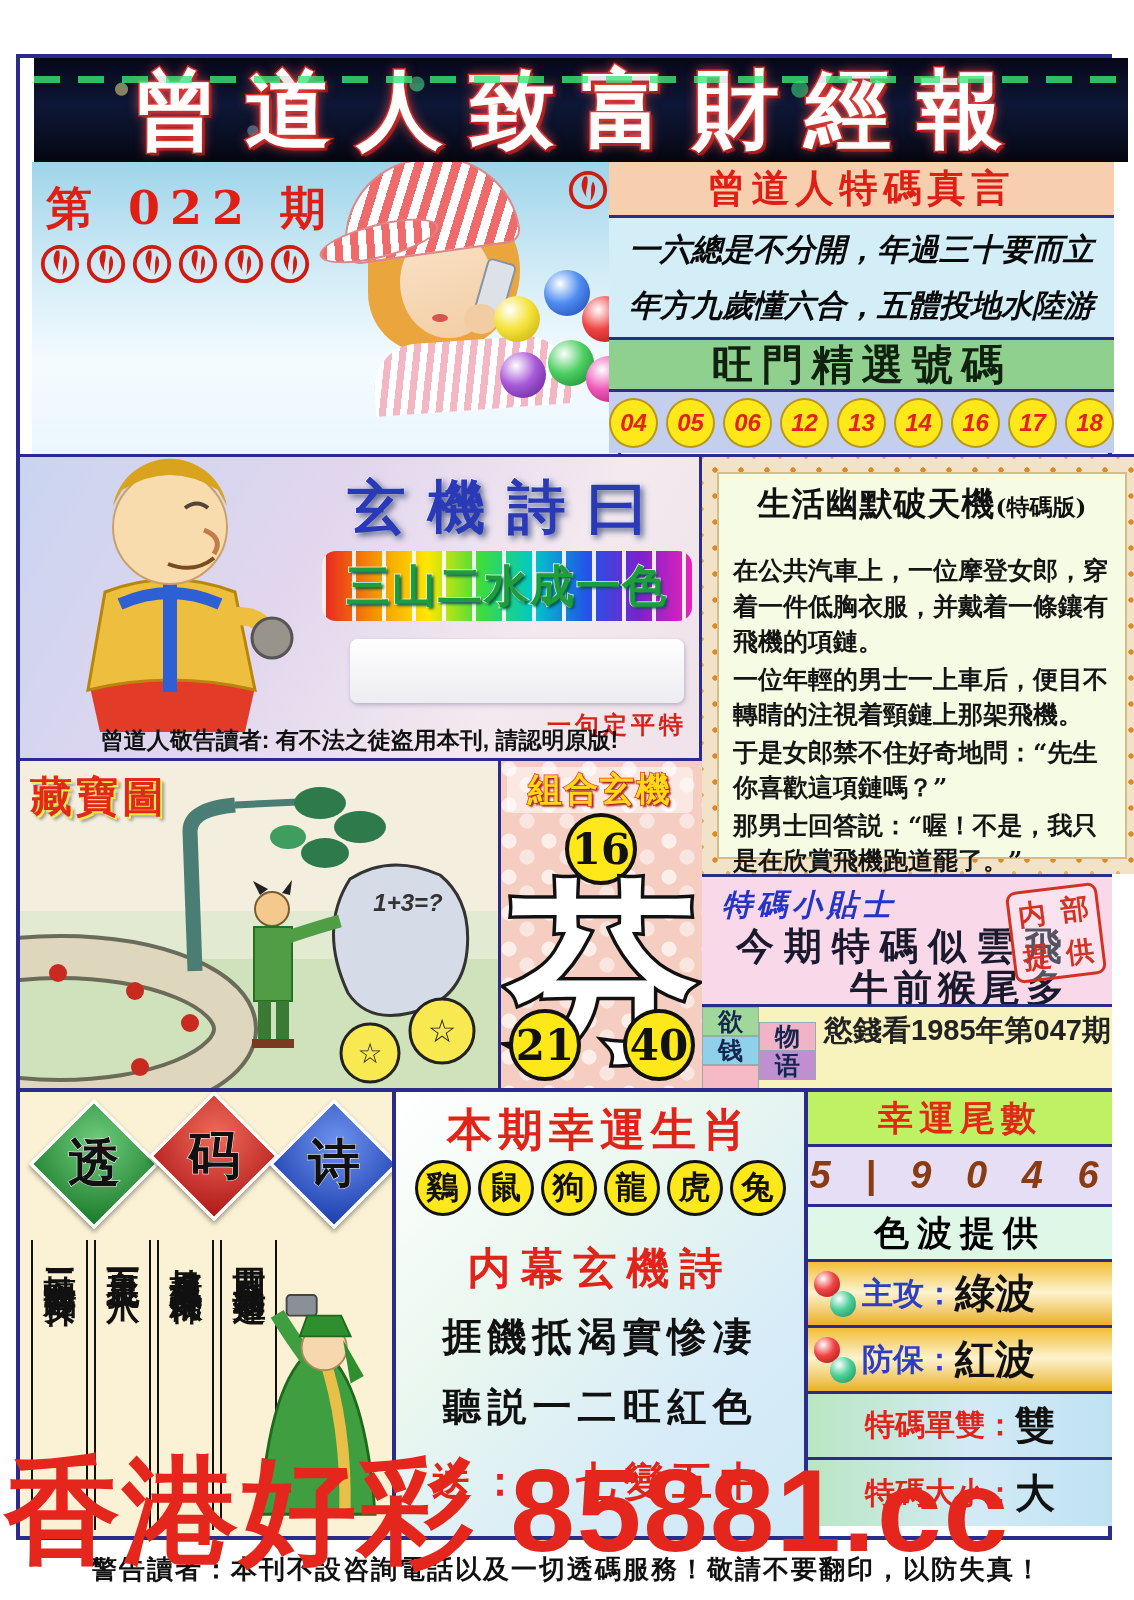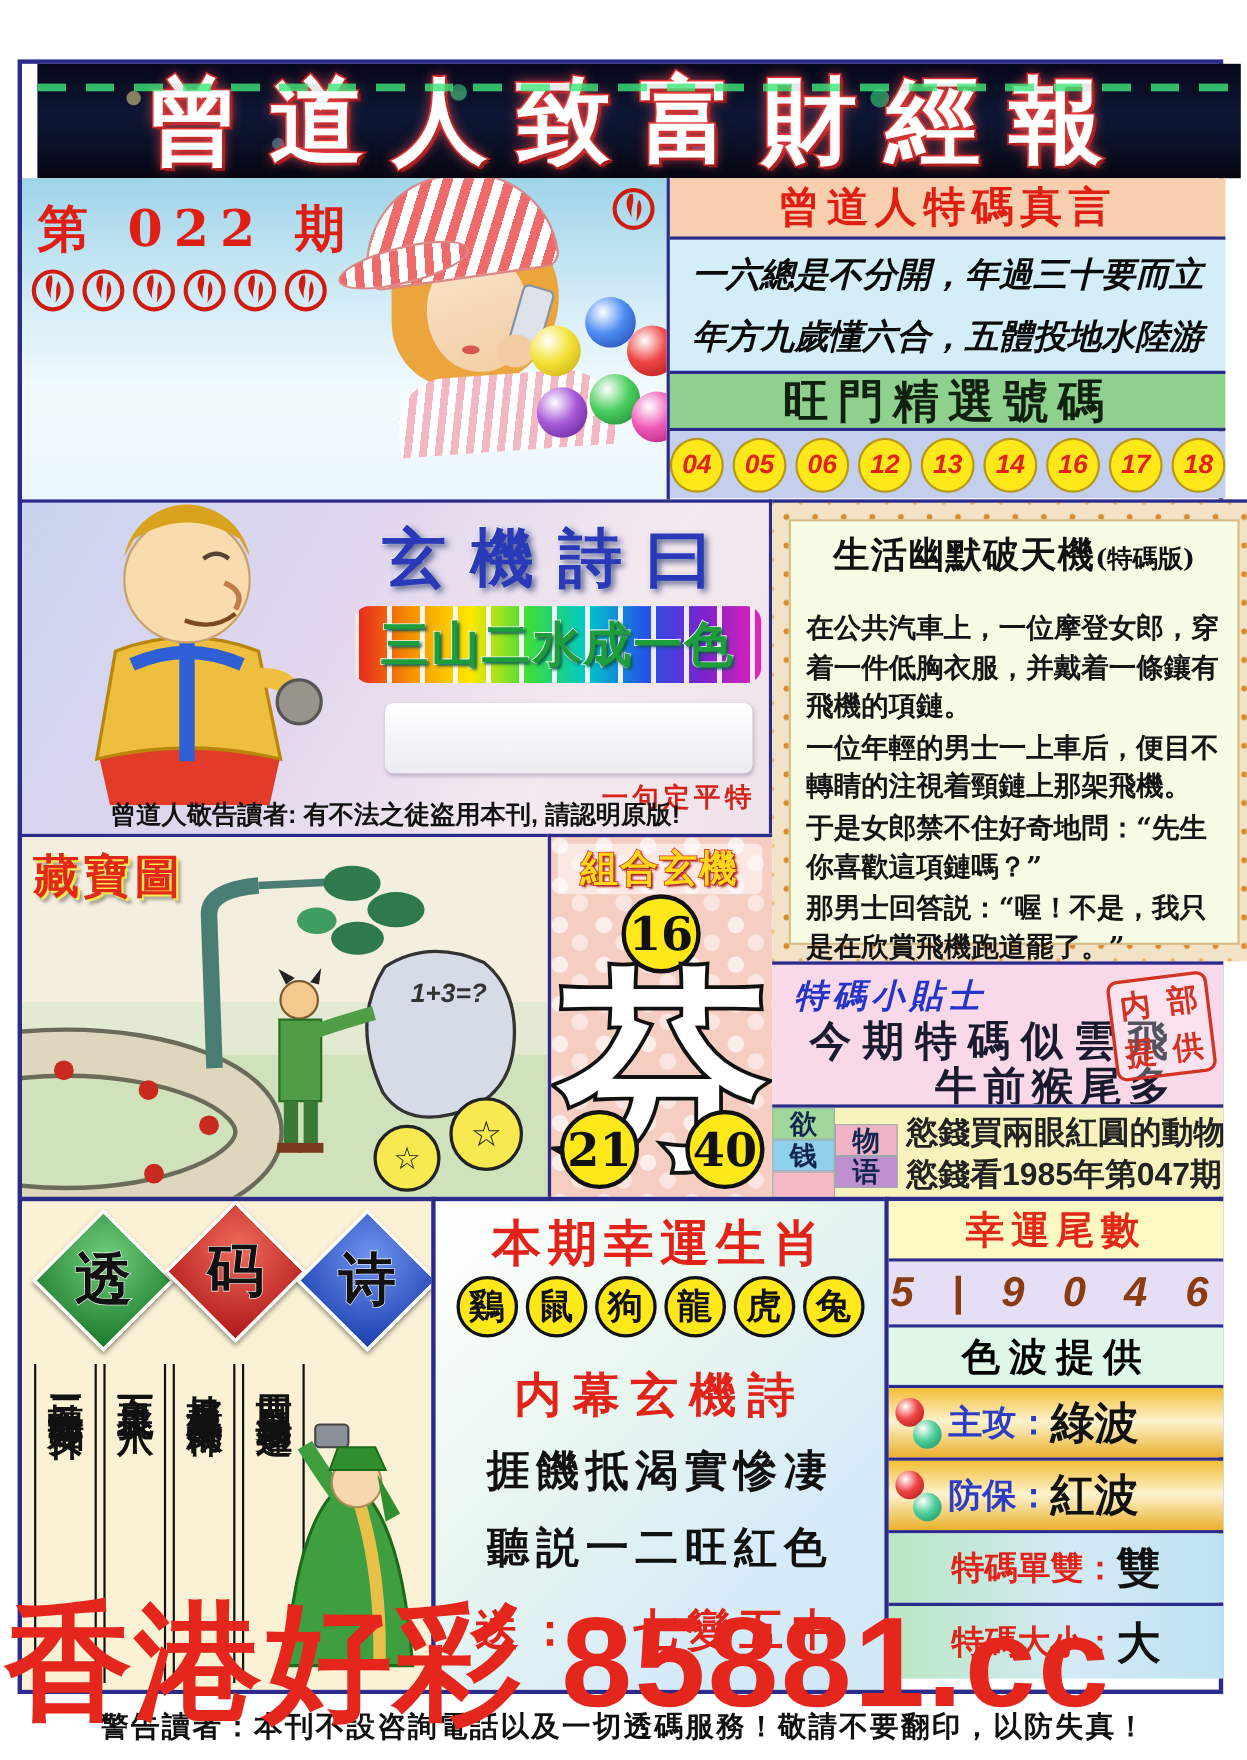--- a/index.html
+++ b/index.html
@@ -20,21 +20,21 @@
       radial-gradient(circle at 85% 65%,rgba(255,200,120,.4) 0 6px,transparent 7px),
       linear-gradient(180deg,#07071a 0%,#0d1736 45%,#0a0f24 75%,#05050f 100%);
     display:flex;align-items:center;justify-content:center;}
   .masthead::after{content:"";position:absolute;left:0;top:18px;width:100%;height:7px;
     background:repeating-linear-gradient(90deg,rgba(60,230,120,.8) 0 26px,rgba(10,40,20,.1) 26px 44px);}
   .masthead-title{position:relative;color:#fff;font-size:86px;font-weight:900;letter-spacing:26px;
     -webkit-text-stroke:3px #cf1f1f;paint-order:stroke fill;
     text-shadow:0 0 12px rgba(255,80,80,.9),3px 3px 0 #8c0f0f;white-space:nowrap;}
 
   
-  .topleft{left:20px;top:162px;width:589px;height:292px;box-sizing:border-box;border-right:3px solid #2b2b8c;
+  .topleft{left:32px;top:162px;width:589px;height:292px;box-sizing:border-box;border-right:3px solid #2b2b8c;
     background:linear-gradient(180deg,#9fd4ea 0%,#d5edf7 40%,#f4fbff 68%,#eaf6fd 100%);overflow:hidden;}
   .issue{left:14px;top:16px;font-family:"DejaVu Serif",serif;font-weight:bold;font-size:46px;
     color:#e01f14;letter-spacing:10px;}
   .logo-row{left:8px;top:82px;display:flex;gap:6px;}
   .flame{width:40px;height:40px;}
   .corner-logo{right:10px;top:8px;}
   .subtitle{left:0;bottom:2px;width:100%;text-align:center;font-size:54px;font-weight:900;
     color:#ffe22a;letter-spacing:3px;-webkit-text-stroke:2px #1b2b66;paint-order:stroke fill;
     text-shadow:3px 3px 0 #1b2b66;white-space:nowrap;}
   
@@ -194,21 +194,21 @@
   .ipoem2{left:0;top:288px;}
   .ipoem1,.ipoem2{width:100%;text-align:center;font-size:39px;font-weight:900;color:#111;
     letter-spacing:6px;font-family:"DejaVu Serif",serif;white-space:nowrap;}
   .gift{left:0;top:362px;width:100%;text-align:center;font-size:40px;font-weight:900;color:#e2231a;
     letter-spacing:8px;font-family:"DejaVu Serif",serif;white-space:nowrap;}
 
   .botright{left:804px;top:1088px;width:308px;height:448px;box-sizing:border-box;
     border-top:4px solid #2b2b8c;border-left:4px solid #2b2b8c;}
   .pr-row{box-sizing:border-box;width:100%;border-bottom:3px solid #2b2b8c;display:flex;
     align-items:center;justify-content:center;}
-  .pr-tail-t{height:55px;background:#fef9c3;color:#e22918;font-size:35px;font-weight:900;letter-spacing:6px;}
+  .pr-tail-t{height:55px;background:#bef264;color:#e22918;font-size:35px;font-weight:900;letter-spacing:6px;}
   .pr-tail{height:60px;background:#e5def4;color:#8a3b12;font-size:38px;font-weight:900;letter-spacing:12px;
     font-style:italic;}
   .pr-wave{height:55px;background:#def7e7;color:#000000;font-size:35px;font-weight:900;letter-spacing:8px;}
   .pr-gold{height:66px;background:linear-gradient(180deg,#f2be35,#fdf3cf 48%,#eab02a);justify-content:flex-start;
     padding-left:6px;}
   .pr-cool{height:66px;background:linear-gradient(90deg,#b9e6c2,#d3eaf6 55%,#bfe2f2);}
   .pr-cool:last-child{border-bottom:none;}
   .pr-label{color:#2e3ec4;font-size:31px;font-weight:900;white-space:nowrap;}
   .pr-label-red{color:#e2231a;font-size:30px;font-weight:900;white-space:nowrap;}
   .pr-value{color:#111;font-size:40px;font-weight:900;font-family:"DejaVu Serif",serif;white-space:nowrap;}
@@ -405,21 +405,20 @@
     </div>
   </div>
 
   <div class="abs motto">
     <div class="mcell m1">欲</div>
     <div class="mcell m2">钱</div>
     <div class="m-extra"></div>
     <div class="mcell m3">物</div>
     <div class="mcell m4">语</div>
     <div class="motto-text">
-      <div>慾錢買兩眼紅圓的動物</div>
       <div>慾錢看1985年第047期</div>
     </div>
   </div>
 
   <div class="abs botleft">
     <div class="diamond d-green">
         <span>透</span>
       </div>
     <div class="diamond d-red">
         <span>码</span>

